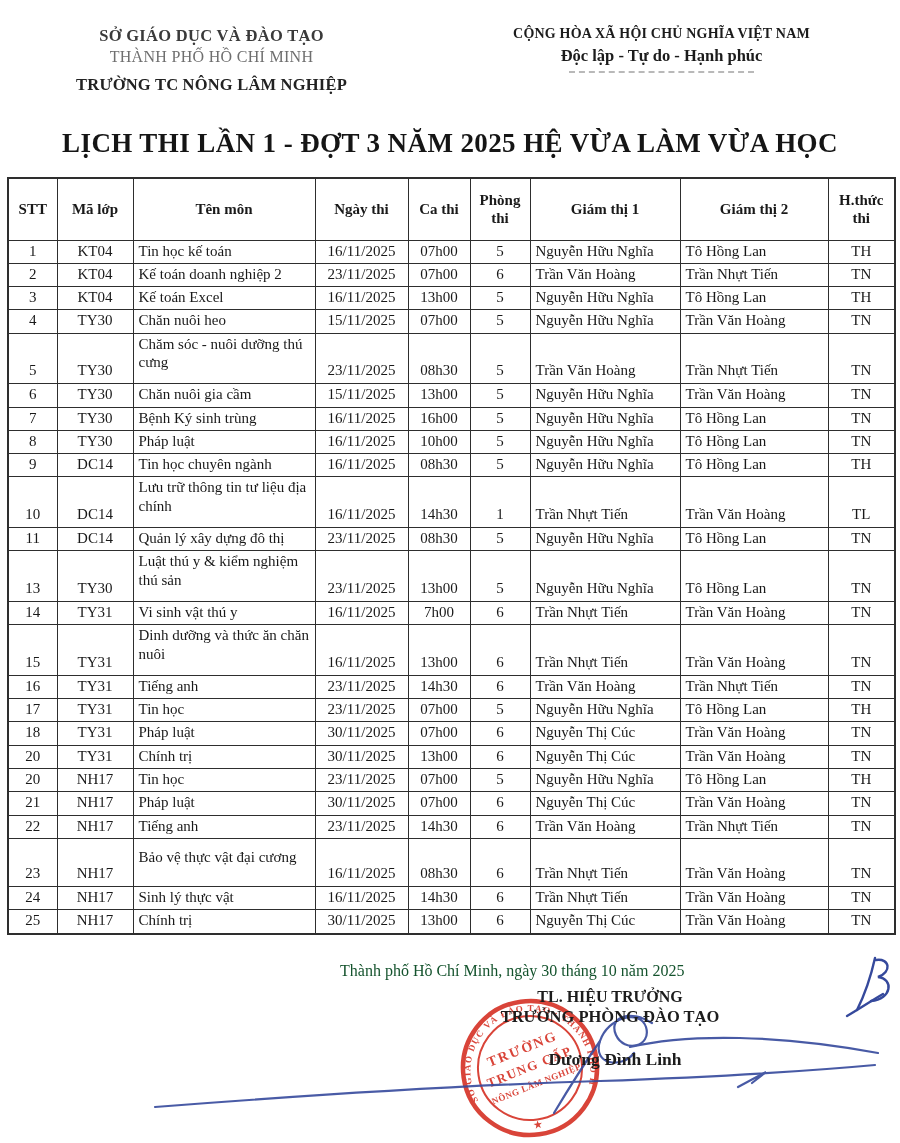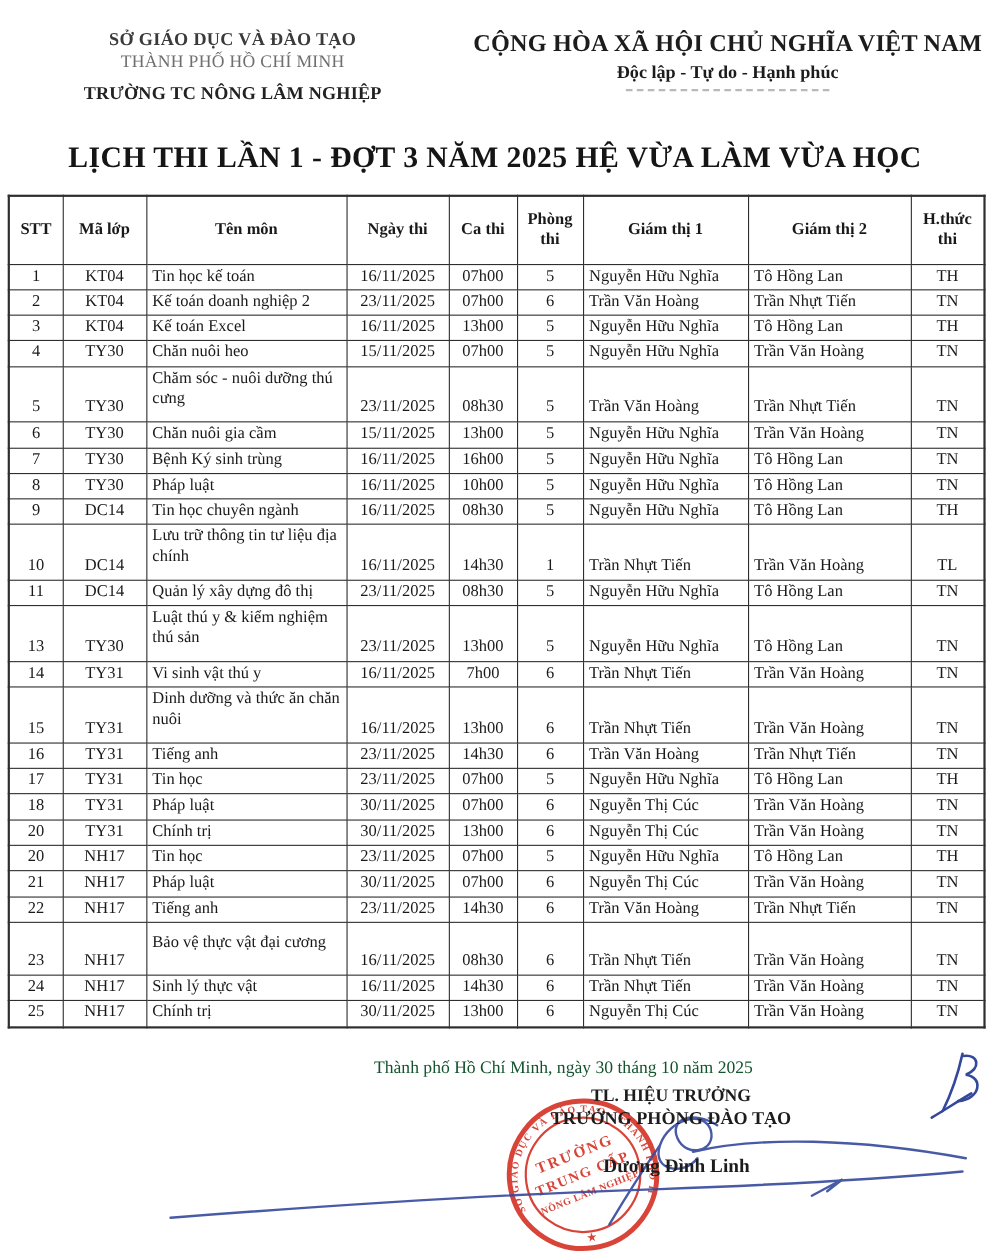--- a/index.html
+++ b/index.html
@@ -13,21 +13,21 @@
   }
   .page { position: relative; width: 900px; height: 1107px; }
 
   
   .doc-header { position: absolute; top: 26px; left: 0; width: 100%; display: flex; }
   .hdr-left  { width: 47%; text-align: center; }
   .hdr-right { width: 53%; text-align: center; }
   .hdr-left .l1 { font-size: 16.5px; font-weight: 600; color: #3a3a3a; letter-spacing: .3px; }
   .hdr-left .l2 { font-size: 16px;   font-weight: 500; color: #6f6f6f; letter-spacing: .3px; margin-top: 2px;}
   .hdr-left .l3 { font-size: 16.5px; font-weight: bold; color: #222;   margin-top: 9px; letter-spacing: .2px;}
-  .hdr-right .r1 { font-size: 22px; font-weight: bold; letter-spacing: .2px; }
+  .hdr-right .r1 { font-size: 14px; font-weight: bold; letter-spacing: .2px; }
   .hdr-right .r2 { font-size: 16.5px; font-weight: bold; margin-top: 4px; }
   .hdr-right .motto-rule { width: 185px; margin: 5px auto 0; border-bottom: 2px dashed #b9b9b9; height: 1px; }
 
   .doc-title {
     position: absolute; top: 128px; left: 0; width: 100%;
     text-align: center; font-size: 27px; font-weight: bold; letter-spacing: .4px;
     color: #151515;
   }
 
   

